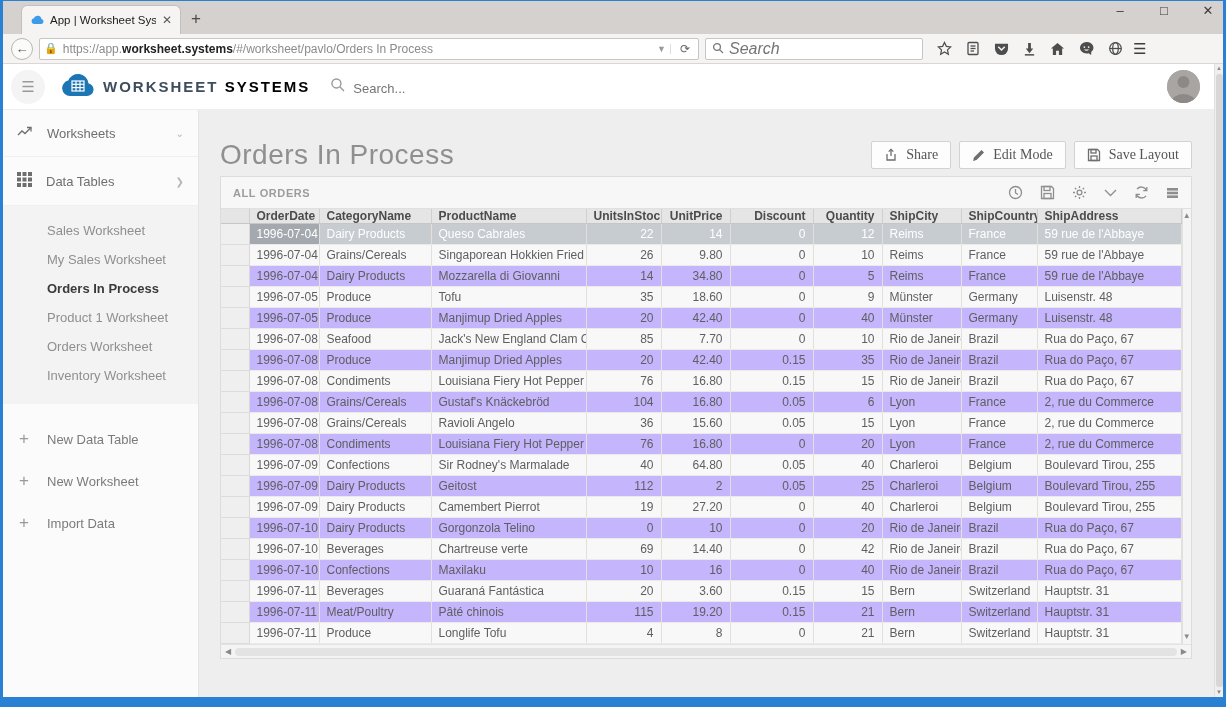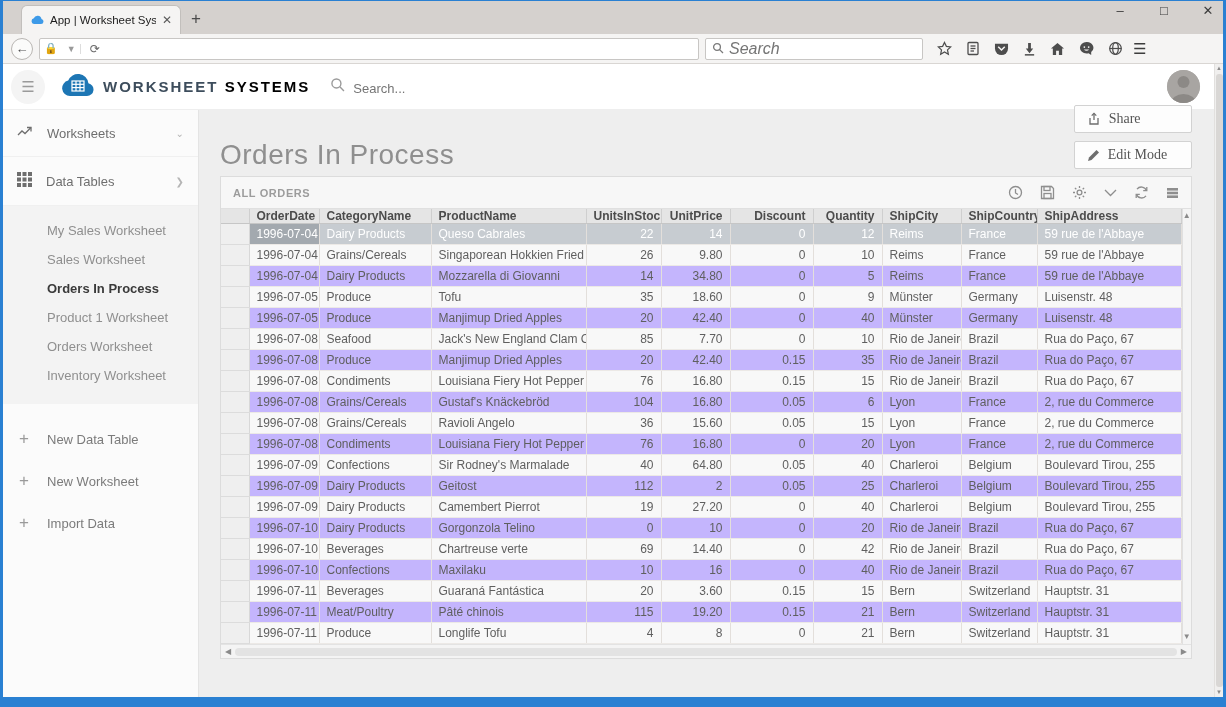--- a/index.html
+++ b/index.html
@@ -57,21 +57,21 @@
   .side-sub .item { padding:7px 14px 7px 44px; color:#8f8f8f; white-space:nowrap; }
   .side-sub .item.active { color:#3a3a3a; font-weight:bold; }
   .side-actions { padding:14px 0; }
   .side-actions .action { display:flex; align-items:center; gap:16px; padding:11px 14px; color:#7b7b7b; }
   .plus { color:#9a9a9a; font-size:17px; font-weight:300; width:14px; text-align:center; }
 
   
   main { flex:1; min-width:0; padding:0 22px 0 21px; display:flex; flex-direction:column; }
   .title-row { display:flex; align-items:center; padding-top:24px; height:66px; }
   .page-title { font-size:28px; font-weight:300; color:#8f8f8f; letter-spacing:0.5px; }
-  .title-btns { margin-left:auto; display:flex; gap:8px;flex-direction:column; }
+  .title-btns { margin-left:auto; display:flex; gap:8px; }
   .tbtn { display:flex; align-items:center; gap:8px; border:1px solid #d2d2d2; background:#fdfdfd; border-radius:2px; padding:5px 12px; font-family:"Liberation Serif", serif; font-size:14px; color:#555; }
   .tbtn svg { display:block; }
 
   
   .panel { border:1px solid #dcdcdc; background:#c4b5fd; display:flex; flex-direction:column; }
   .panel-head { height:32px; background:#f7f7f7; border-bottom:1px solid #e0e0e0; display:flex; align-items:center; padding:0 12px; }
   .panel-tab { font-size:11px; font-weight:bold; letter-spacing:0.6px; color:#9c9c9c; }
   .panel-icons { margin-left:auto; display:flex; align-items:center; gap:17px; color:#8e8e8e; }
   .panel-icons .icon { display:flex; }
 
@@ -115,20 +115,21 @@
       <span>–</span>
       <span>□</span>
       <span>✕</span>
     </div>
   </div>
 
   <div class="navbar">
     <div class="backbtn">←</div>
     <div class="urlbar">
       <span class="lock">🔒</span>
+      <span class="urltext"><span>https://app.</span><b>worksheet.systems</b><span>/#/worksheet/pavlo/Orders In Process</span></span>
       <span class="url-chev">▼</span>
       <span class="reload">⟳</span>
     </div>
     <div class="searchbar">
       <span class="icon" style="color:#7a7a7a">
         <svg width="12" height="12" viewBox="0 0 12 12">
               <circle cx="5" cy="5" r="3.4"></circle>
               <line x1="7.6" y1="7.6" x2="11" y2="11"></line>
             </svg>
       </span>
@@ -248,22 +249,22 @@
                       <rect x="0" y="11" width="4" height="4"></rect>
                       <rect x="5.5" y="11" width="4" height="4"></rect>
                       <rect x="11" y="11" width="4" height="4"></rect>
                     </g>
                   </svg>
           </span>
           <span>Data Tables</span>
           <span class="chev">❯</span>
         </div>
         <div class="side-sub" id="ws-list">
+                <div class="item">Sales Worksheet</div>
                 <div class="item">My Sales Worksheet</div>
-                <div class="item">Sales Worksheet</div>
                 <div class="item active">Orders In Process</div>
                 <div class="item">Product 1 Worksheet</div>
                 <div class="item">Orders Worksheet</div>
                 <div class="item">Inventory Worksheet</div>
               </div>
         <div class="side-actions" id="side-actions">
                 <div class="action">
                   <span class="plus">+</span>
                   <span>New Data Table</span>
                 </div>

